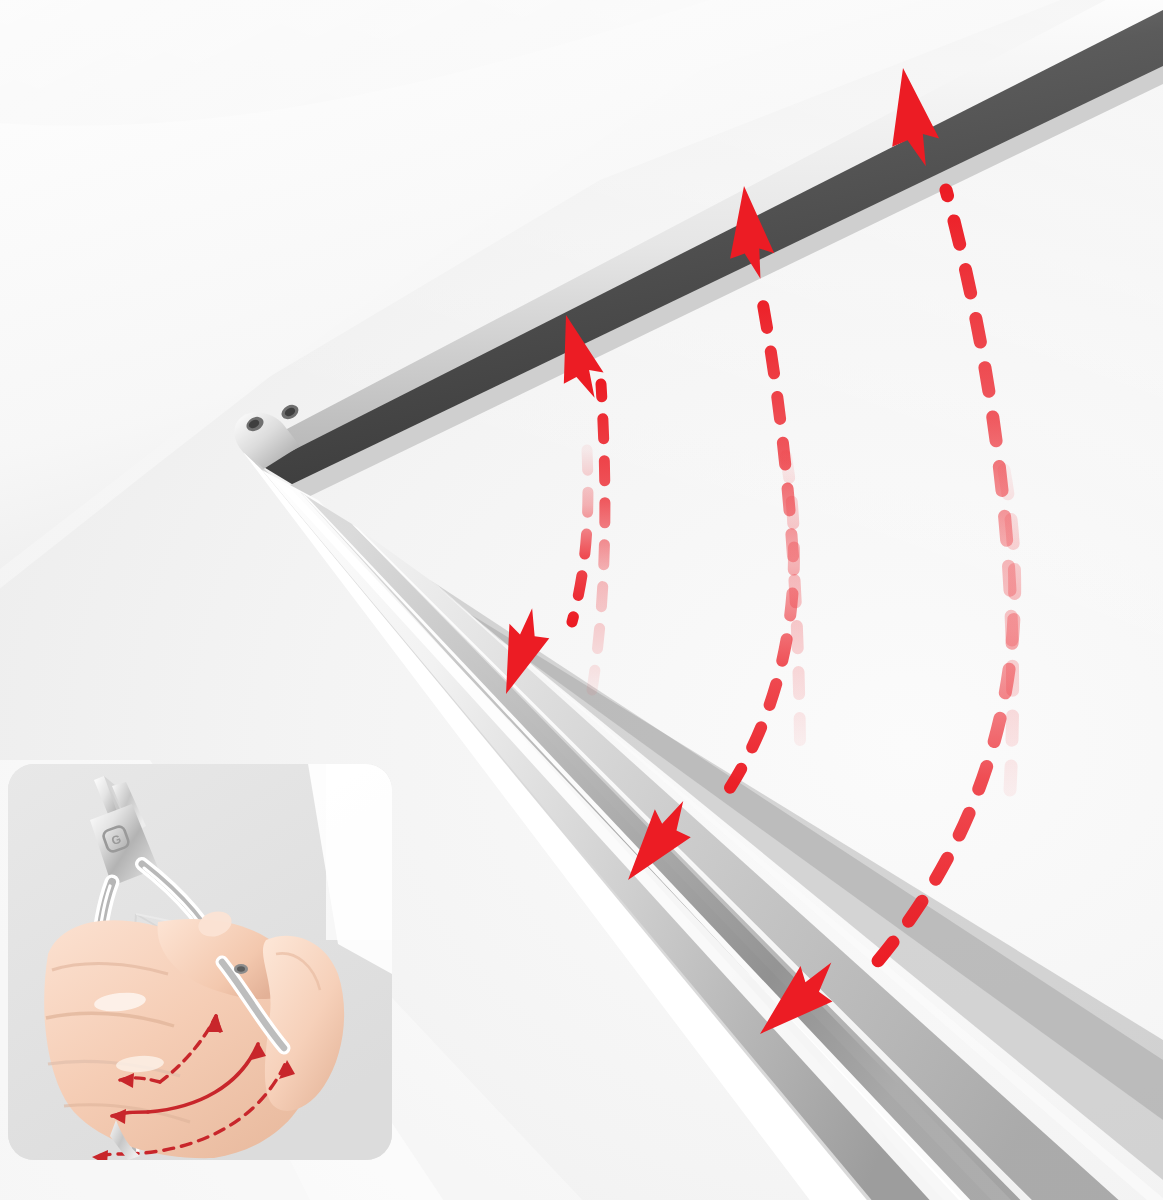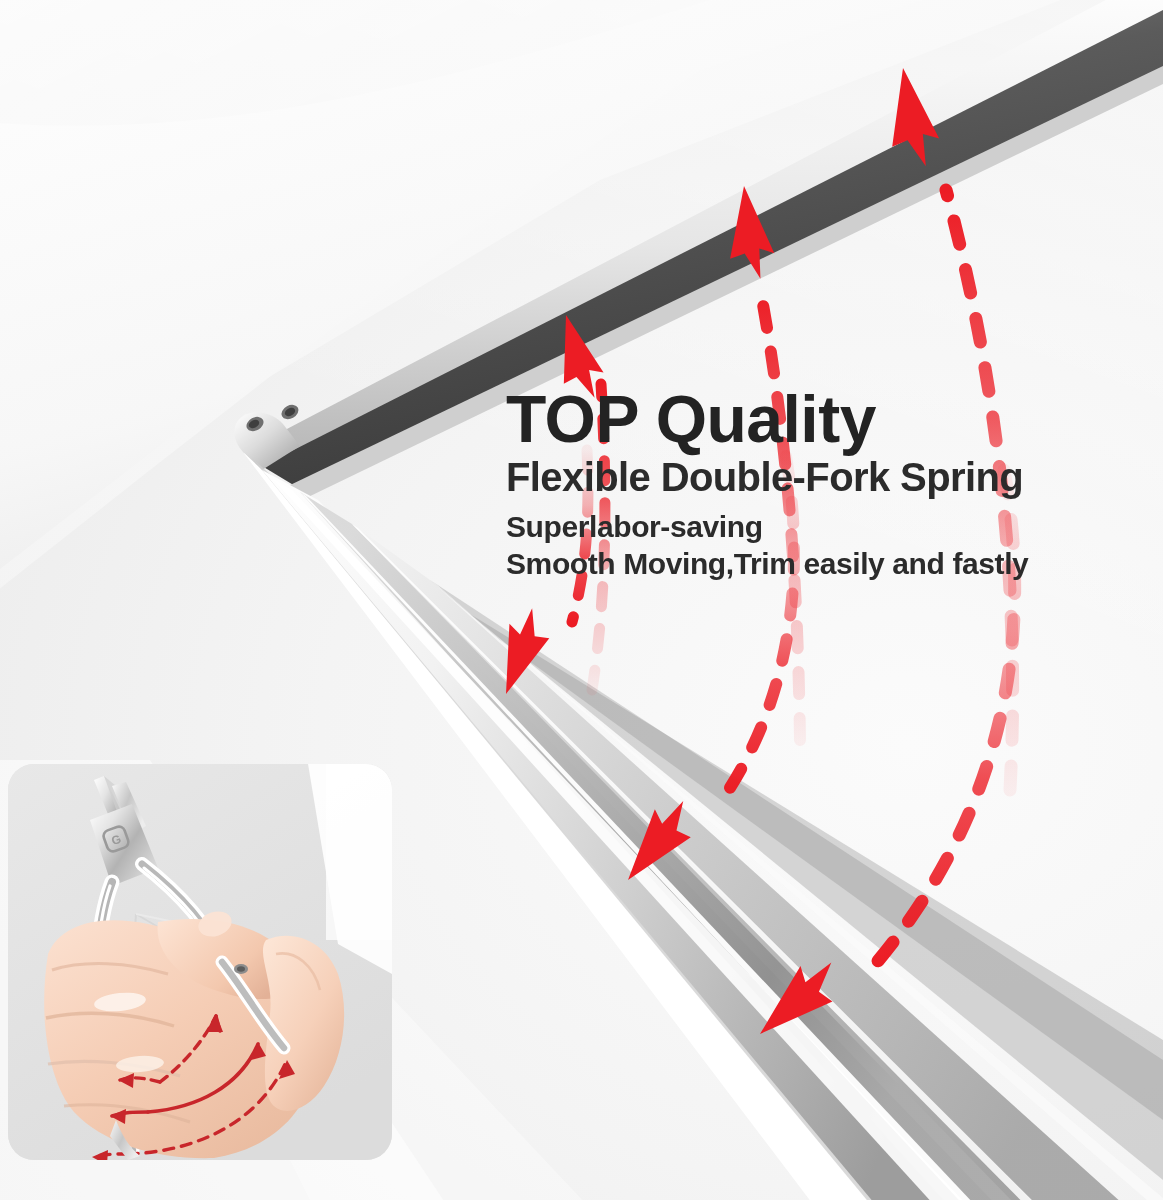--- a/index.html
+++ b/index.html
@@ -218,26 +218,20 @@
       <path d="M 786,456 C 806,580 790,700 722,800" fill="none" stroke="url(#gDashDown)" stroke-width="12" stroke-linecap="round" stroke-dasharray="22 24"></path>
       <use href="#dart" transform="translate(628,880) rotate(218) scale(0.86)" fill="#ec1c24"></use>
     </g>
 
     <g>
       <path d="M 1004,470 C 1038,660 990,830 872,968" fill="none" stroke="url(#gDashDown)" stroke-width="13" stroke-linecap="round" stroke-dasharray="24 26"></path>
       <use href="#dart" transform="translate(760,1034) rotate(228) scale(0.90)" fill="#ec1c24"></use>
     </g>
   </svg>
 
-  <div class="copy">
-    <p class="headline">TOP Quality</p>
-    <p class="subhead">Flexible Double-Fork Spring</p>
-    <p class="bodyline">Superlabor-saving</p>
-    <p class="bodyline">Smooth Moving,Trim easily and fastly</p>
-  </div>
 
   <div class="inset">
     <svg class="inset-svg" viewBox="0 0 384 396" aria-hidden="true">
       <defs>
         <linearGradient id="iBg" x1="0" y1="0" x2="0.6" y2="1">
           <stop offset="0%" stop-color="#e8e8e8"></stop>
           <stop offset="100%" stop-color="#dcdcdc"></stop>
         </linearGradient>
         <linearGradient id="iPalm" x1="0.1" y1="0" x2="0.9" y2="1">
           <stop offset="0%" stop-color="#fbdfce"></stop>

